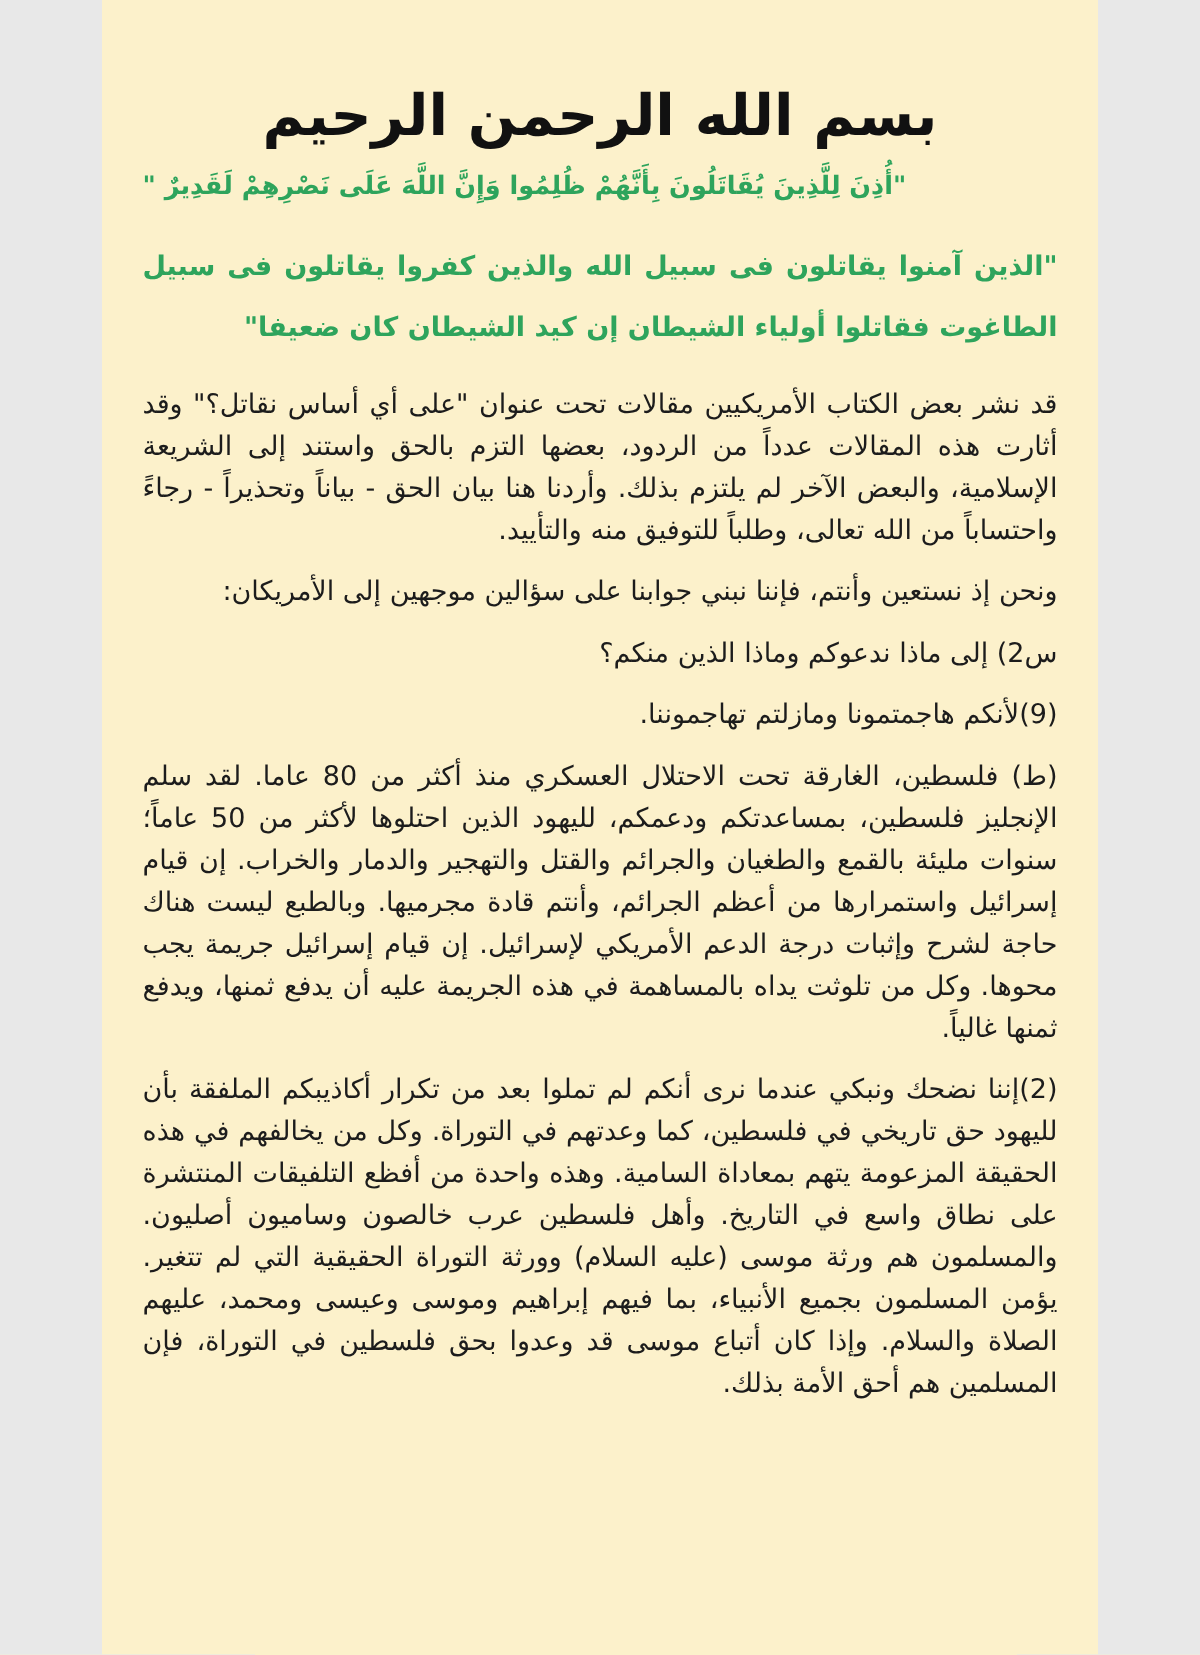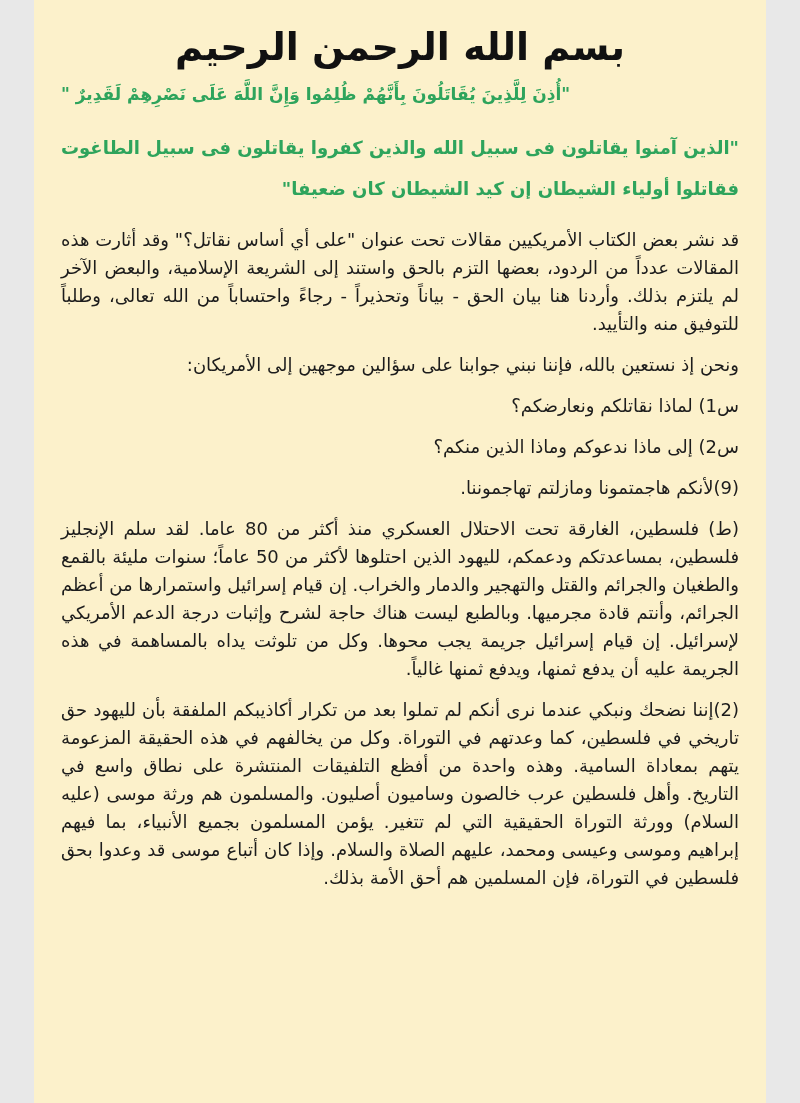--- a/index.html
+++ b/index.html
@@ -2,30 +2,30 @@
 <html lang="ar" dir="rtl"><head>
 <meta charset="utf-8">
 <style>
   html, body {
     margin: 0;
     padding: 0;
     background: #e8e8e8;
   }
   .page {
     position: relative;
-    width: 732px;
+    width: 664px;
     height: 1103px;
     margin: 0 auto;
     background: #FCF1CB;
     overflow: hidden;
     direction: rtl;
     font-family: "DejaVu Sans", sans-serif;
     color: #1C1C1C;
     box-sizing: border-box;
-    padding: 24px 27px 0 27px;
+    padding: 54px 27px 0 27px;
   }
   .basmala {
     text-align: center;
     font-size: 38px;
     font-weight: bold;
     line-height: 1.25;
     margin: 0 0 10px 0;
     color: #111111;
   }
   .verse {
@@ -62,23 +62,22 @@
 <div class="page">
 
   <h1 class="basmala">بسم الله الرحمن الرحيم</h1>
 
   <p class="verse verse-1">"أُذِنَ لِلَّذِينَ يُقَاتَلُونَ بِأَنَّهُمْ ظُلِمُوا وَإِنَّ اللَّهَ عَلَى نَصْرِهِمْ لَقَدِيرٌ "</p>
 
   <p class="verse verse-2">"الذين آمنوا يقاتلون فى سبيل الله والذين كفروا يقاتلون فى سبيل الطاغوت فقاتلوا أولياء الشيطان إن كيد الشيطان كان ضعيفا"</p>
 
   <p class="para">قد نشر بعض الكتاب الأمريكيين مقالات تحت عنوان "على أي أساس نقاتل؟" وقد أثارت هذه المقالات عدداً من الردود، بعضها التزم بالحق واستند إلى الشريعة الإسلامية، والبعض الآخر لم يلتزم بذلك. وأردنا هنا بيان الحق - بياناً وتحذيراً - رجاءً واحتساباً من الله تعالى، وطلباً للتوفيق منه والتأييد.</p>
 
-  <p class="para single">ونحن إذ نستعين بالله، فإننا نبني جوابنا على سؤالين موجهين إلى الأمريكان:</p>
+  <p class="para single">ونحن إذ نستعين وأنتم، فإننا نبني جوابنا على سؤالين موجهين إلى الأمريكان:</p>
 
-  <p class="para single">س1) لماذا نقاتلكم ونعارضكم؟</p>
 
   <p class="para single">س2) إلى ماذا ندعوكم وماذا الذين منكم؟</p>
 
 
   <p class="para single">(9)لأنكم هاجمتمونا ومازلتم تهاجموننا.</p>
 
 
   <p class="para">(ط) فلسطين، الغارقة تحت الاحتلال العسكري منذ أكثر من 80 عاما. لقد سلم الإنجليز فلسطين، بمساعدتكم ودعمكم، لليهود الذين احتلوها لأكثر من 50 عاماً؛ سنوات مليئة بالقمع والطغيان والجرائم والقتل والتهجير والدمار والخراب. إن قيام إسرائيل واستمرارها من أعظم الجرائم، وأنتم قادة مجرميها. وبالطبع ليست هناك حاجة لشرح وإثبات درجة الدعم الأمريكي لإسرائيل. إن قيام إسرائيل جريمة يجب محوها. وكل من تلوثت يداه بالمساهمة في هذه الجريمة عليه أن يدفع ثمنها، ويدفع ثمنها غالياً.</p>
 
   <p class="para">(2)إننا نضحك ونبكي عندما نرى أنكم لم تملوا بعد من تكرار أكاذيبكم الملفقة بأن لليهود حق تاريخي في فلسطين، كما وعدتهم في التوراة. وكل من يخالفهم في هذه الحقيقة المزعومة يتهم بمعاداة السامية. وهذه واحدة من أفظع التلفيقات المنتشرة على نطاق واسع في التاريخ. وأهل فلسطين عرب خالصون وساميون أصليون. والمسلمون هم ورثة موسى (عليه السلام) وورثة التوراة الحقيقية التي لم تتغير. يؤمن المسلمون بجميع الأنبياء، بما فيهم إبراهيم وموسى وعيسى ومحمد، عليهم الصلاة والسلام. وإذا كان أتباع موسى قد وعدوا بحق فلسطين في التوراة، فإن المسلمين هم أحق الأمة بذلك.</p>

